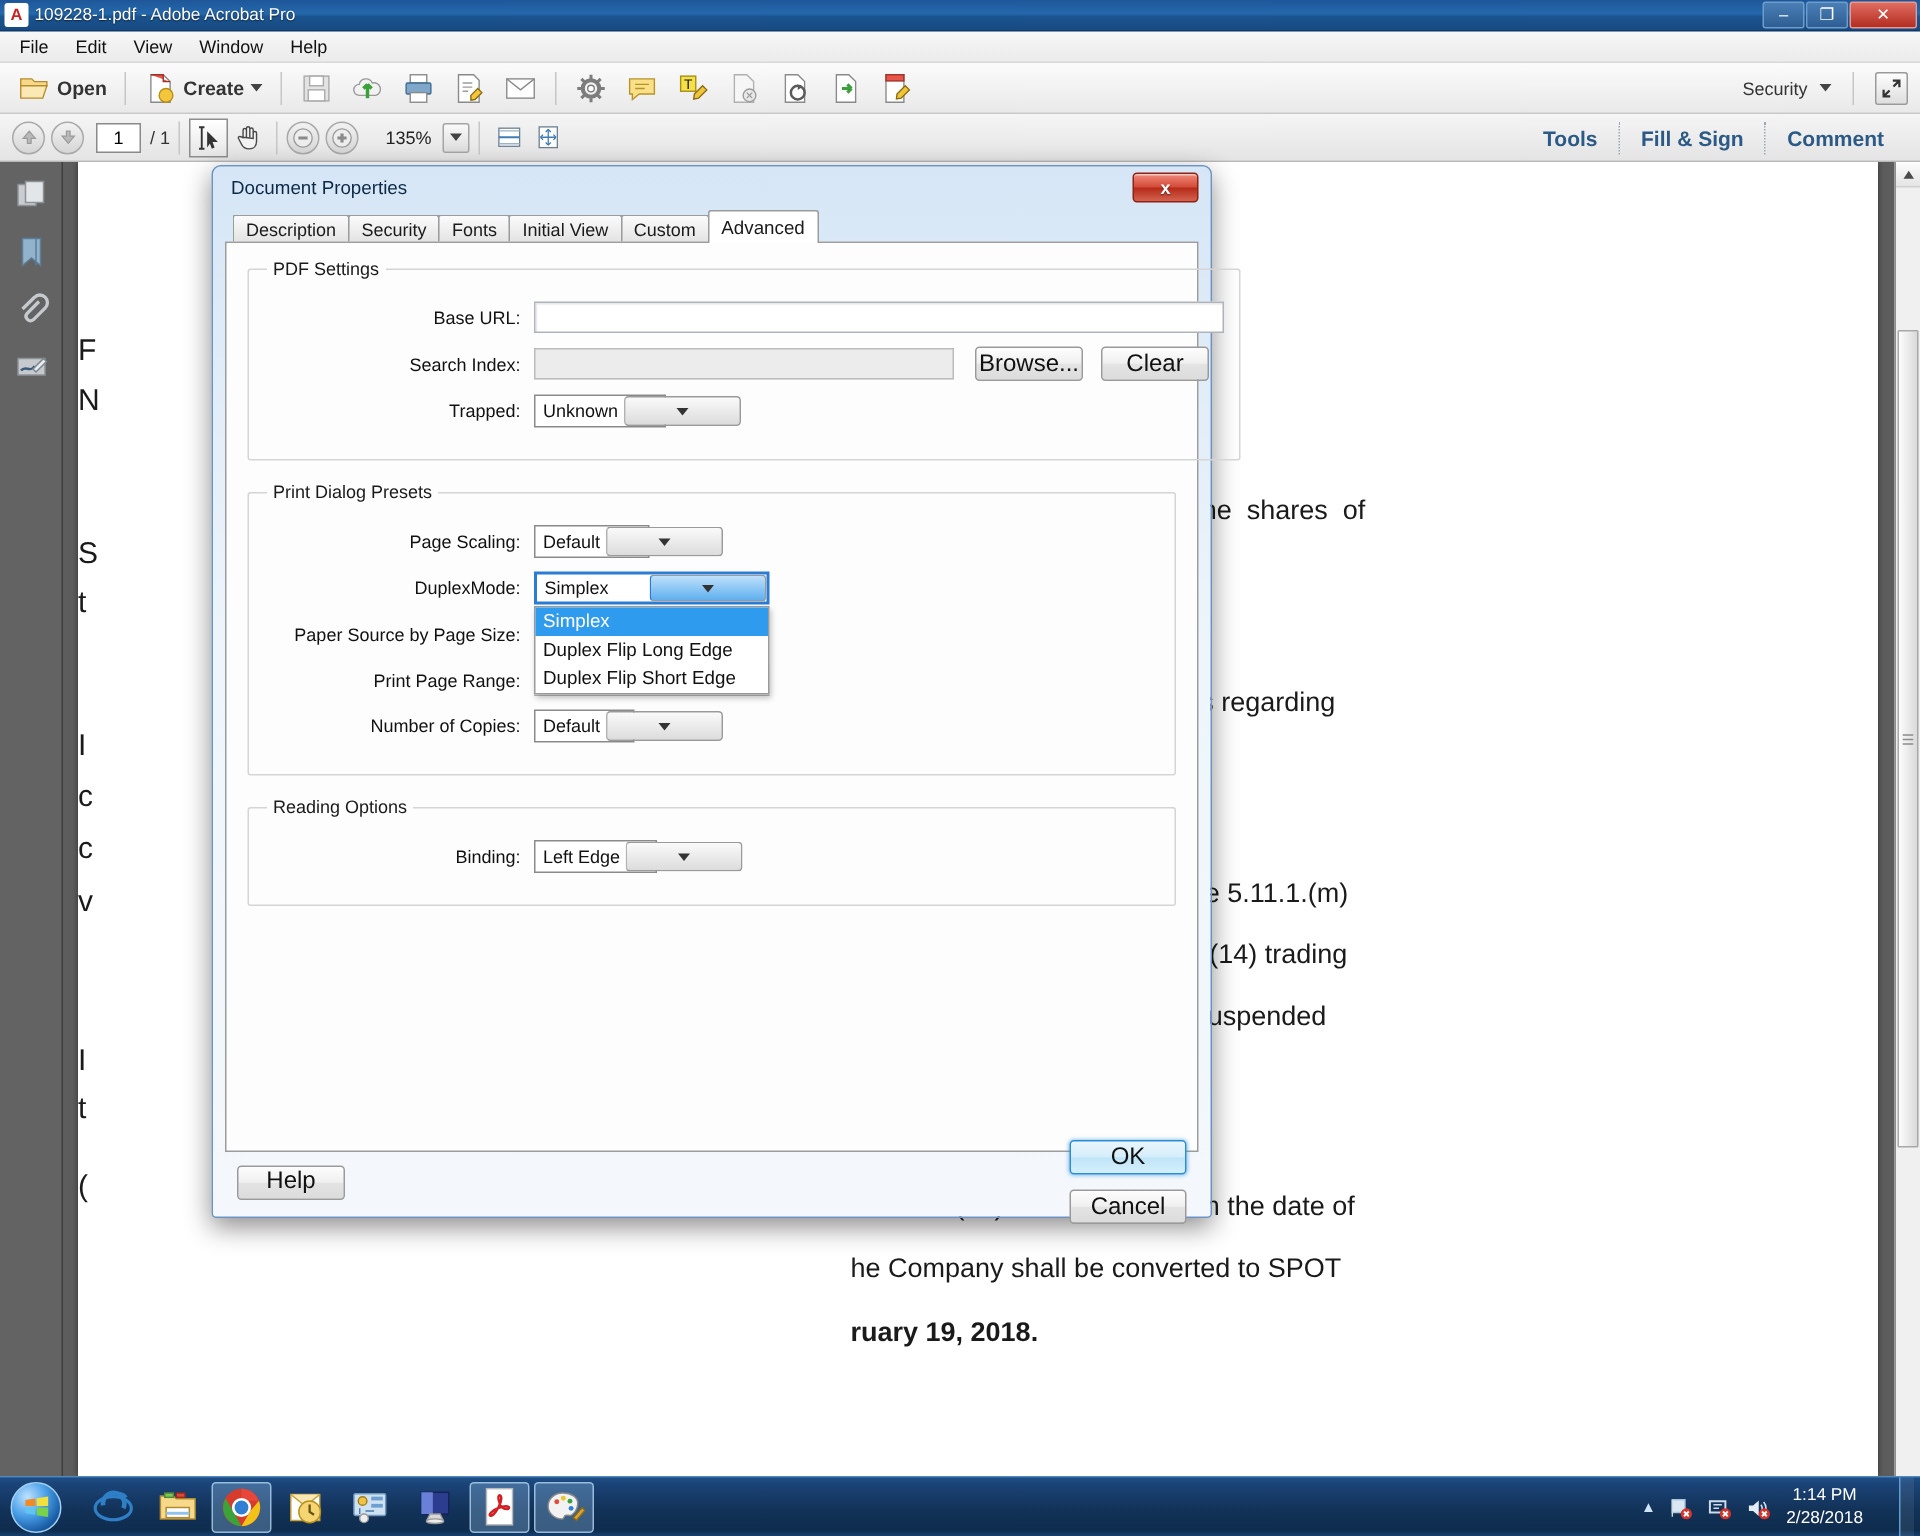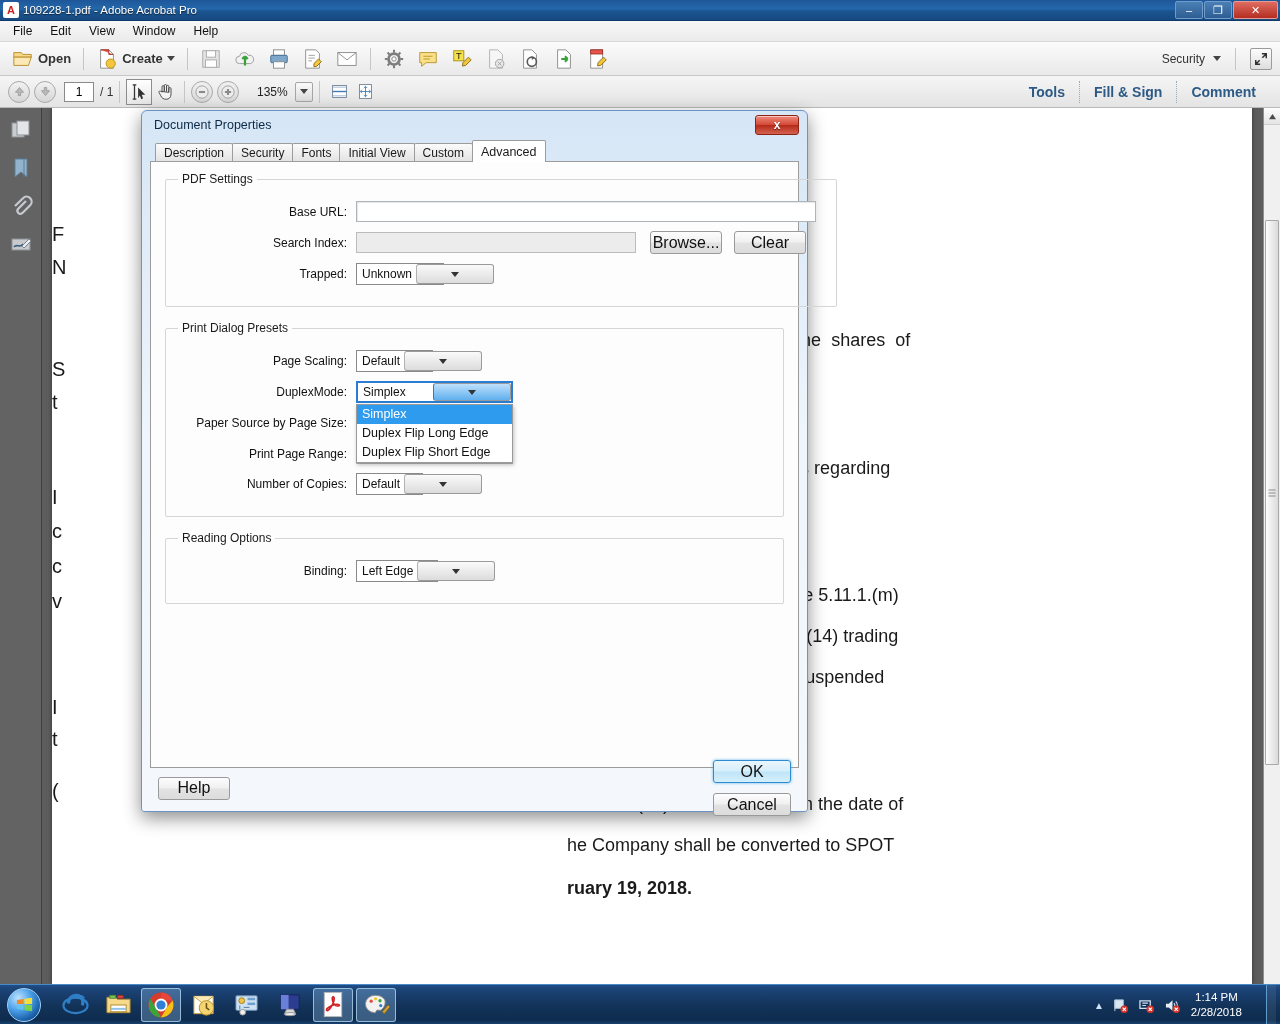--- a/index.html
+++ b/index.html
@@ -200,21 +200,21 @@
     border-color: #9c9c9c; position: relative; z-index: 3;
   }
   .tab-panel {
     flex: 1 1 auto; background: #fdfdfd; border: 1px solid #9c9c9c;
     margin-top: -1px; padding: 10px 14px; position: relative; min-height: 0;
     overflow: visible;
   }
 
   fieldset.grp {
     border: 1px solid #d5d5d5; border-radius: 2px;
-    margin: 0 0 14px 0; padding: 6px 20px 12px 10px;
+    margin: 0 0 14px 0; padding: 6px 10px 12px 10px;
     position: relative;
   }
   fieldset.grp > legend { font-size: 12px; color: #1a1a1a; padding: 0 4px; margin-left: 2px; }
 
   .row { display: flex; align-items: center; margin: 9px 0; }
   .row .lab { width: 180px; text-align: right; padding-right: 9px; font-size: 12px; color: #111; flex: 0 0 180px; }
 
   .txtinput {
     height: 21px; background: #fff; border: 1px solid #aeb4ba;
     box-shadow: inset 1px 1px 1px rgba(0,0,0,.10);

